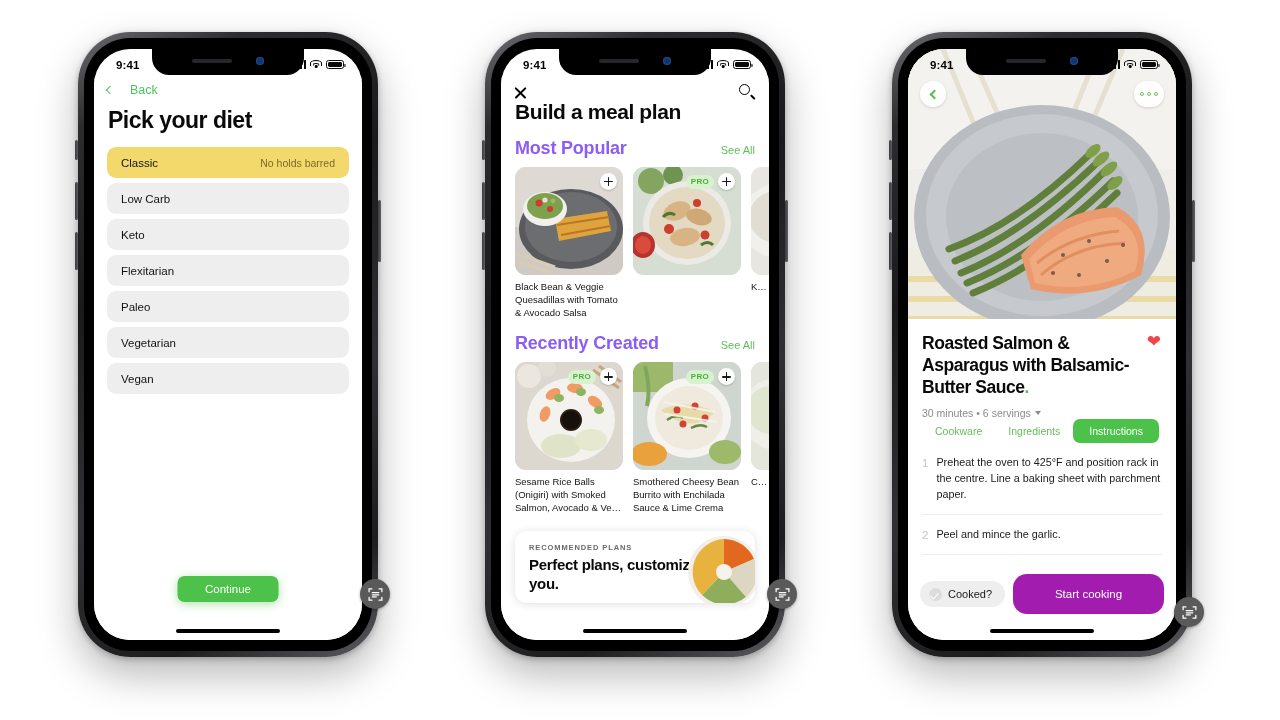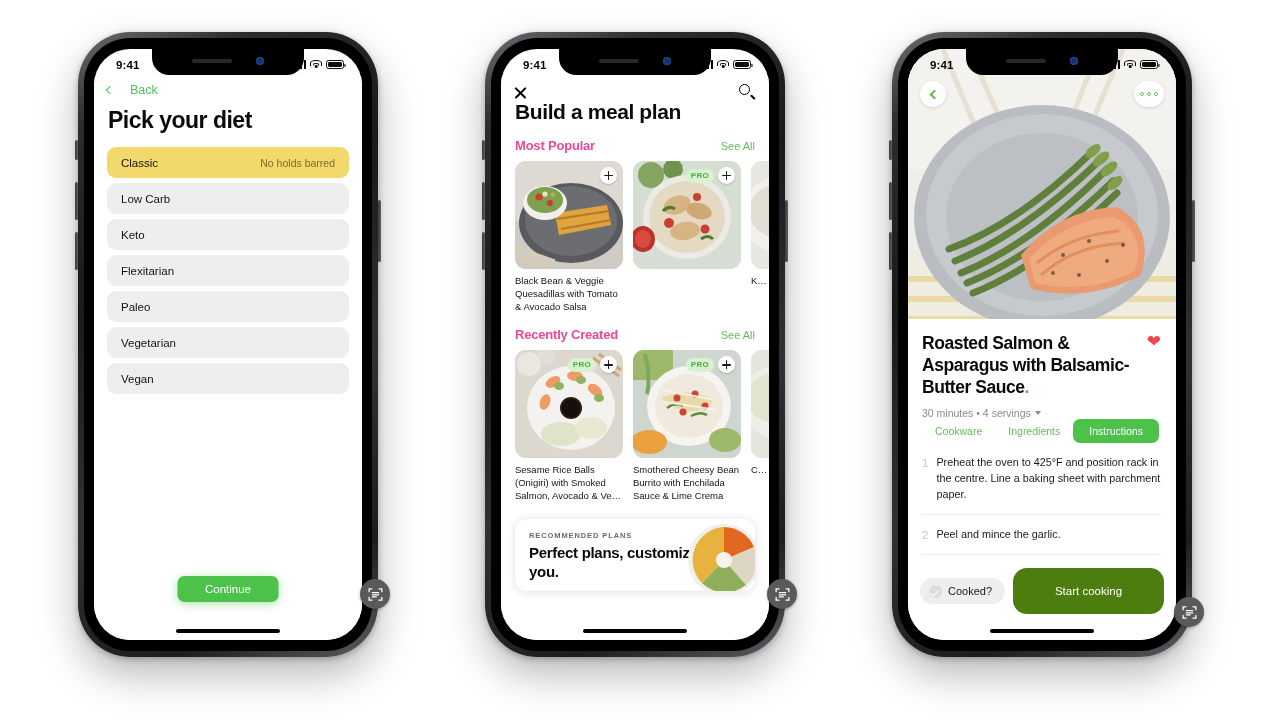--- a/index.html
+++ b/index.html
@@ -119,21 +119,21 @@
   .p2-body { position:absolute; top:27px; left:0; right:0; bottom:0; background:#fff; overflow:hidden; }
   .p2-topbar { display:flex; align-items:center; justify-content:space-between; padding:8px 14px 0 12px; }
   .x-icon { width:15px; height:15px; position:relative; }
   .x-icon:before,.x-icon:after{content:'';position:absolute;left:0;top:50%;width:15px;height:1.7px;background:#000;border-radius:1px;}
   .x-icon:before{transform:rotate(45deg)} .x-icon:after{transform:rotate(-45deg)}
   .search-icon { width:16px; height:16px; position:relative; }
   .search-icon span { position:absolute; width:11px;height:11px;border:1.7px solid #000;border-radius:50%;top:0;left:0;}
   .search-icon i { position:absolute; width:5.5px;height:1.7px;background:#000;border-radius:1px;transform:rotate(45deg);bottom:2px;right:0;}
   .p2-title { font-size:21px; font-weight:700; letter-spacing:-.4px; margin:0 0 0 14px; color:#0a0a0a;}
   .sec-head { display:flex; align-items:baseline; justify-content:space-between; padding:0 14px; margin-top:14px; }
-  .sec-head h3 { font-size:13px; font-weight:700; color:#ec4899; letter-spacing:-.2px; }
+  .sec-head h3 { font-size:18px; font-weight:700; color:#8b5cf6; letter-spacing:-.2px; }
   .see-all { font-size:11px; color:#5fbf57; }
   .carousel { display:flex; gap:10px; padding:8px 0 0 14px; }
   .card { width:108px; flex:0 0 108px; }
   .card-img {
     position:relative; width:108px; height:108px; border-radius:11px;
     overflow:hidden; background:#e7e7e5;
   }
   .card-badges { position:absolute; top:6px; right:6px; display:flex; align-items:center; gap:4px; z-index:4;}
   .pro-badge {
     background:#d8f2cf; color:#4cae3c; font-size:8px; font-weight:700;
@@ -185,21 +185,21 @@
   .step-n { font-size:11.5px; color:#c6c6c6; line-height:1.45; }
   .step-t { font-size:10.8px; color:#1b1b1b; line-height:1.48; }
   .p3-actions { position:absolute; left:12px; right:12px; bottom:26px; display:flex; gap:8px; align-items:center; }
   .cooked-btn {
     flex:0 0 auto; height:26px; border-radius:13px; background:#eeeeef;
     display:flex; align-items:center; gap:6px; padding:0 13px 0 9px;
     font-size:11px; color:#1a1a1a;
   }
   .check-circle { width:13px;height:13px;border-radius:50%;background:#dcdcde;position:relative;}
   .check-circle:after{content:'';position:absolute;left:3.4px;top:3px;width:4px;height:6.5px;border:1.6px solid #fff;border-top:none;border-left:none;transform:rotate(42deg);}
-  .start-btn { flex:1; height:46px; border-radius:14px; background:#4d7c0f; color:#fff; font-size:11.5px; display:flex;align-items:center;justify-content:center;}
+  .start-btn { flex:1; height:40px; border-radius:14px; background:#a21caf; color:#fff; font-size:11.5px; display:flex;align-items:center;justify-content:center;}
 
   
   .food { width:100%; height:100%; }
 </style>
 </head>
 <body>
 
 <div class="stage">
 
   <div class="phone" id="phone1">
@@ -587,21 +587,21 @@
               <i></i>
               <i></i>
               <i></i>
             </span>
         </div>
 
         <div class="p3-sheet">
           <div class="heart">❤</div>
           <div class="p3-title"><span>Roasted Salmon &amp; Asparagus with Balsamic-Butter Sauce</span><span class="dot">.</span></div>
           <div class="p3-meta">
-            <span>30 minutes • 4 servings</span>
+            <span>30 minutes • 6 servings</span>
             <span class="caret-dn"></span>
           </div>
           <div class="p3-tabs">
             <div class="p3-tab">Cookware</div>
             <div class="p3-tab">Ingredients</div>
             <div class="p3-tab active active-wide">Instructions</div>
           </div>
 
           <div class="step">
             <span class="step-n">1</span>

